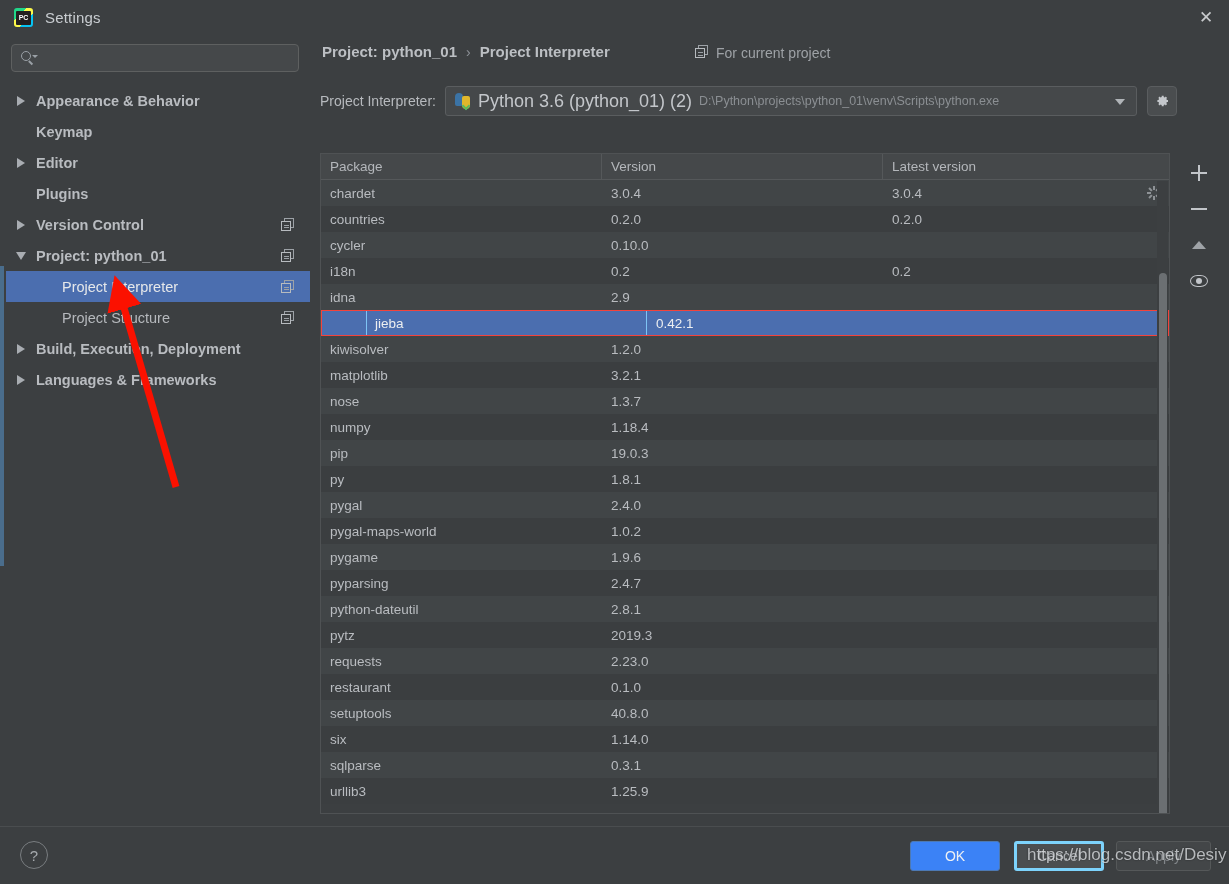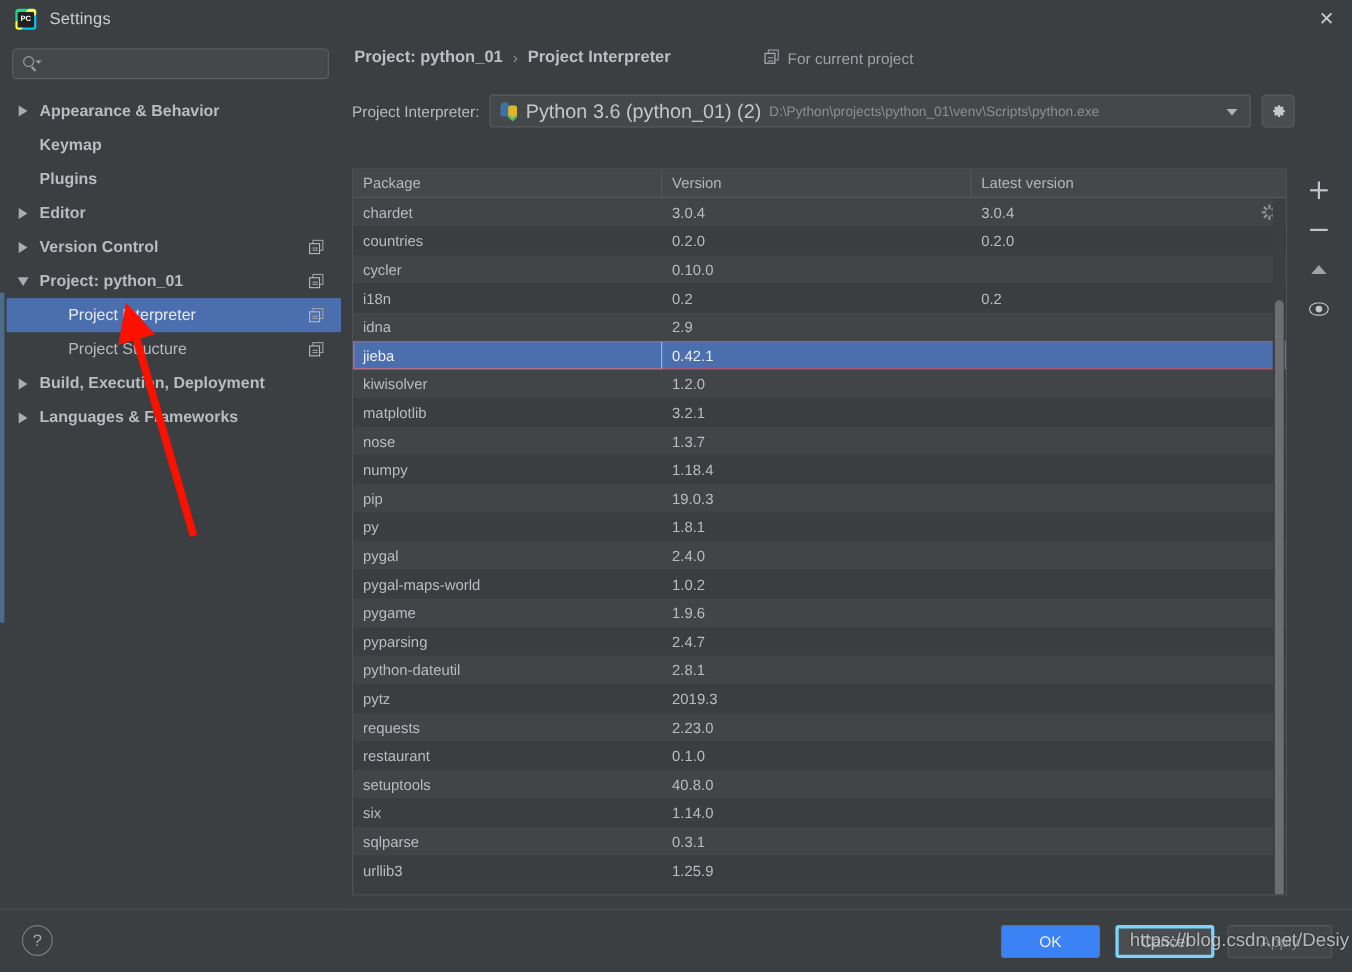--- a/index.html
+++ b/index.html
@@ -178,21 +178,21 @@
   }
   .thead { display: flex; height: 26px; background: #45484a; border-bottom: 1px solid #55585a; }
   .th {
     font-size: 13.5px; color: #b4b7bb; display: flex; align-items: center;
     padding-left: 9px; border-right: 1px solid #55585a;
   }
   .c1 { width: 281px; } .c2 { width: 281px; } .c3 { flex: 1; border-right: none; }
   .trow { display: flex; height: 26px; position: relative; cursor: default; }
   .trow.odd  { background: #414547; }
   .trow.even { background: #3b3e40; }
-  .trow.sel  { background: #4b6eaf; }
+  .trow.sel  { background: #4b6eaf; padding-left: 45px; }
   .trow.sel.redbox { outline: 1.5px solid #f4433c; outline-offset: -1px; }
   .td {
     font-size: 13.5px; color: #b9bcc0; display: flex; align-items: center;
     padding-left: 9px; overflow: hidden; white-space: nowrap;
   }
   .trow.sel .td { color: #eceef0; }
   .trow.sel .td.c1 { outline: 1.4px solid #7fc4f5; outline-offset: -1px; }
   .spinner {
     position: absolute; right: 8px; top: 6px; width: 14px; height: 14px;
   }
@@ -301,28 +301,28 @@
           <div class="arrow-cell">
             <div class="arrow-right"></div>
           </div>
           <span class="tree-label">Appearance &amp; Behavior</span>
         </div>
         <div class="tree-item bold">
           <div class="arrow-cell"></div>
           <span class="tree-label">Keymap</span>
         </div>
         <div class="tree-item bold">
+          <div class="arrow-cell">
+            <div class="arrow-right"></div>
+          </div>
+          <span class="tree-label">Editor</span>
+        </div>
+        <div class="tree-item bold">
           <div class="arrow-cell"></div>
           <span class="tree-label">Plugins</span>
-        </div>
-        <div class="tree-item bold">
-          <div class="arrow-cell">
-            <div class="arrow-right"></div>
-          </div>
-          <span class="tree-label">Editor</span>
         </div>
         <div class="tree-item bold">
           <div class="arrow-cell">
             <div class="arrow-right"></div>
           </div>
           <span class="tree-label">Version Control</span>
           <span class="copy-icon">
             <span class="back"></span>
             <span class="front"></span>
           </span>

